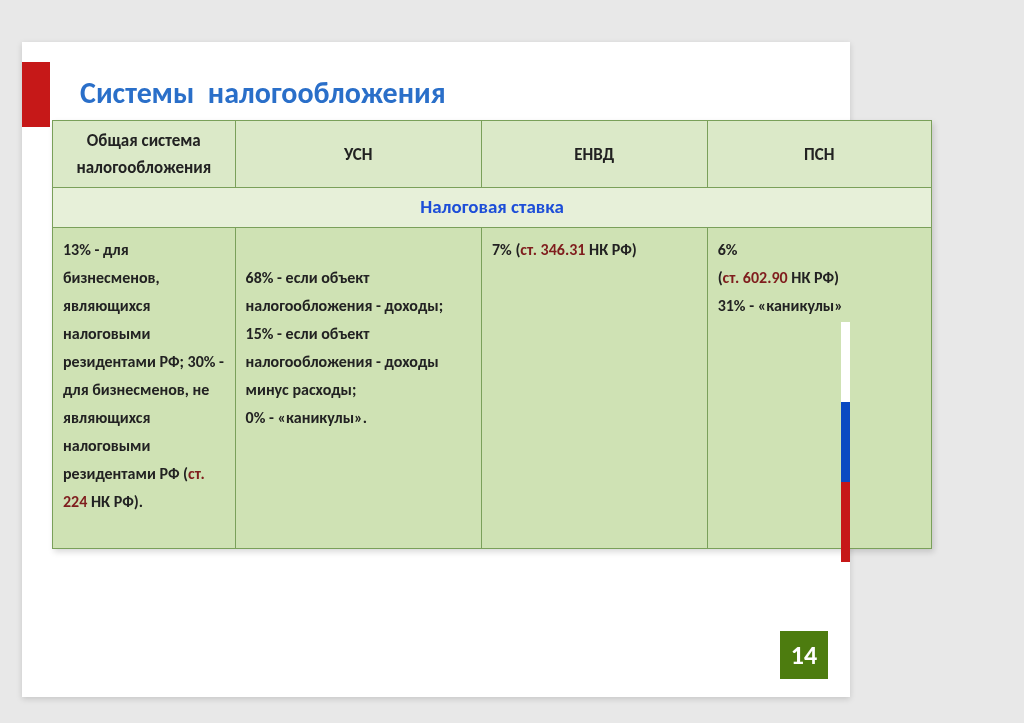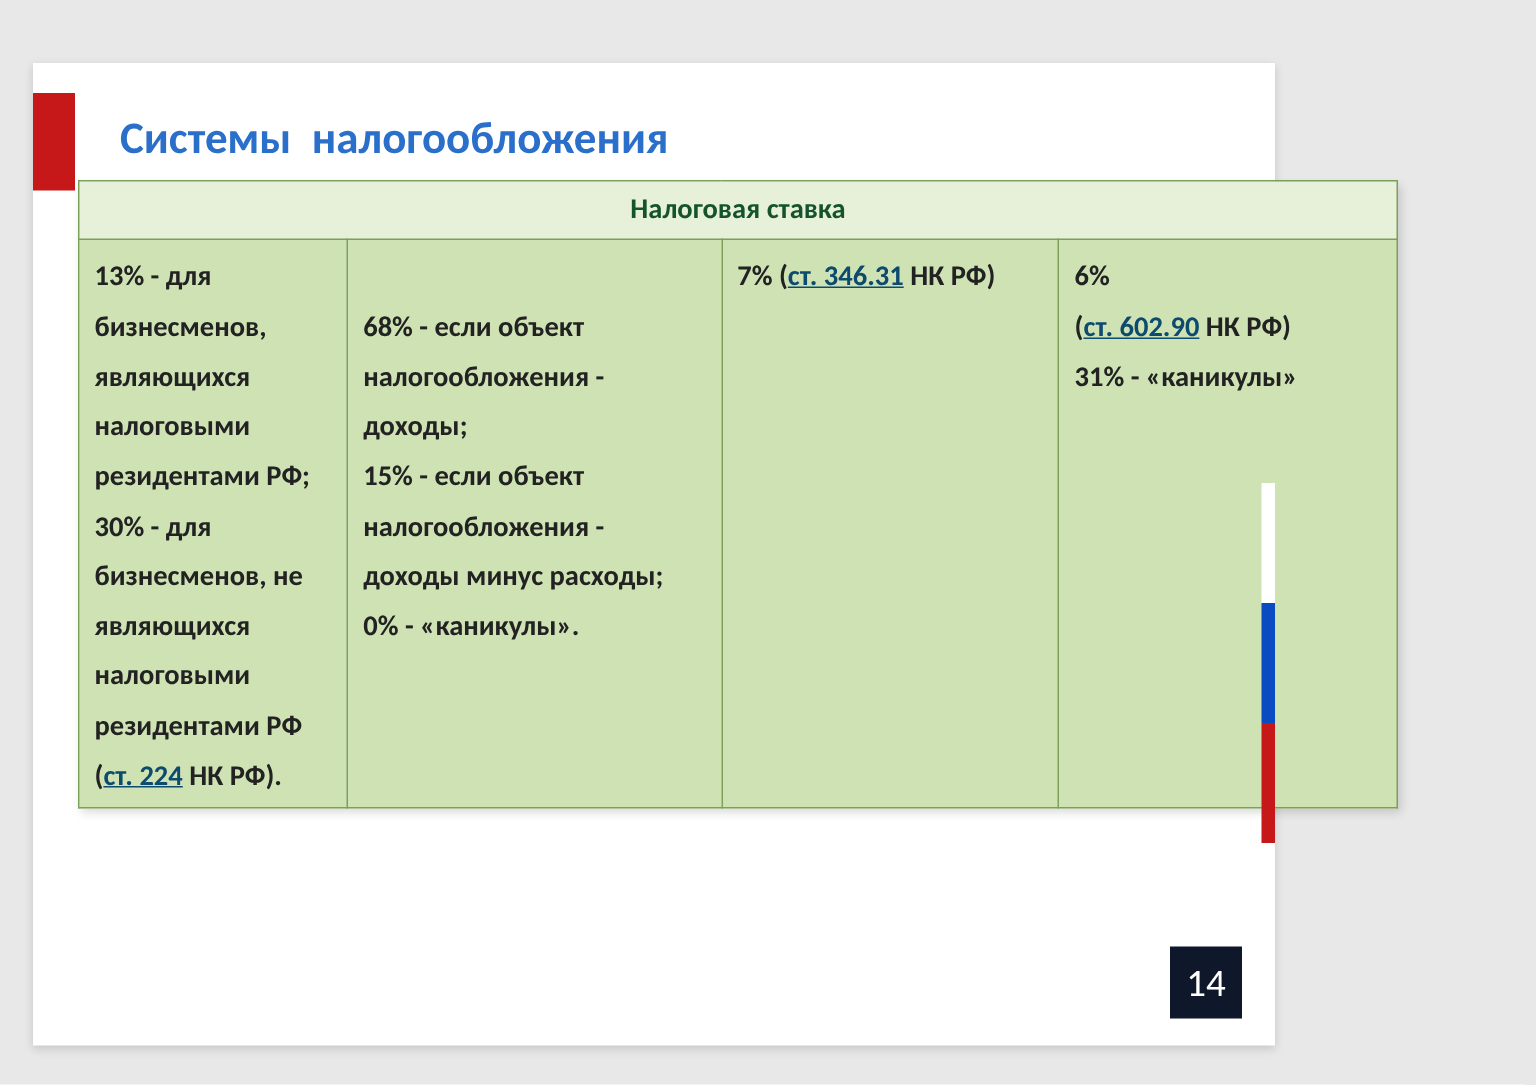--- a/index.html
+++ b/index.html
@@ -60,49 +60,48 @@
     text-align: center;
     font-weight: bold;
     vertical-align: middle;
     height: 54px;
     font-size: 17px;
   }
   .rate-row td {
     background: #e7f0d9;
     text-align: center;
     font-weight: bold;
-    color: #14532d;
+    color: #1d4ed8;
     font-size: 19px;
     padding: 4px;
   }
   .body-row td {
     background: #cfe2b4;
     font-weight: bold;
-    font-size: 19px;
+    font-size: 16px;
     line-height: 1.75;
-    padding: 8px 10px 4px 10px;
+    padding: 8px 10px 32px 10px;
   }
   .lnk {
-    color: #0c4a6e;
-    text-decoration: underline;
+    color: #7f1d1d;
   }
   .col0 { width: 168px; }
   .col1 { width: 246px; }
   .col2 { width: 238px; }
   .col3 { width: 228px; }
   .page-num {
     position: absolute;
     bottom: 18px;
     right: 22px;
     width: 48px;
     height: 48px;
-    background: #0f172a;
+    background: #4d7c0f;
     color: #fff;
     font-size: 26px;
-    font-weight: normal;
+    font-weight: bold;
     display: flex;
     align-items: center;
     justify-content: center;
   }
   .flag-strip {
     position: absolute;
     right: 0;
     top: 280px;
     width: 9px;
     height: 240px;
@@ -113,20 +112,26 @@
 </style>
 </head>
 <body>
 
 <div class="slide">
   <div class="red-bar"></div>
   <div class="title">Системы  налогообложения</div>
 
   <table class="table">
     <tbody>
+        <tr class="hdr-row">
+      <td class="col0">Общая система налогообложения</td>
+      <td class="col1">УСН</td>
+      <td class="col2">ЕНВД</td>
+      <td class="col3">ПСН</td>
+    </tr>
     <tr class="rate-row">
       <td colspan="4">Налоговая ставка</td>
     </tr>
     <tr class="body-row">
       <td class="col0">
         <span>13% - для бизнесменов, являющихся налоговыми резидентами РФ; 30% - для бизнесменов, не являющихся налоговыми резидентами РФ (</span><span class="lnk">ст. 224</span><span> НК РФ).</span>
       </td>
       <td class="col1" style="white-space:pre-line;">
         <span>68% - если объект налогообложения - доходы;
 15% - если объект налогообложения - доходы минус расходы;

